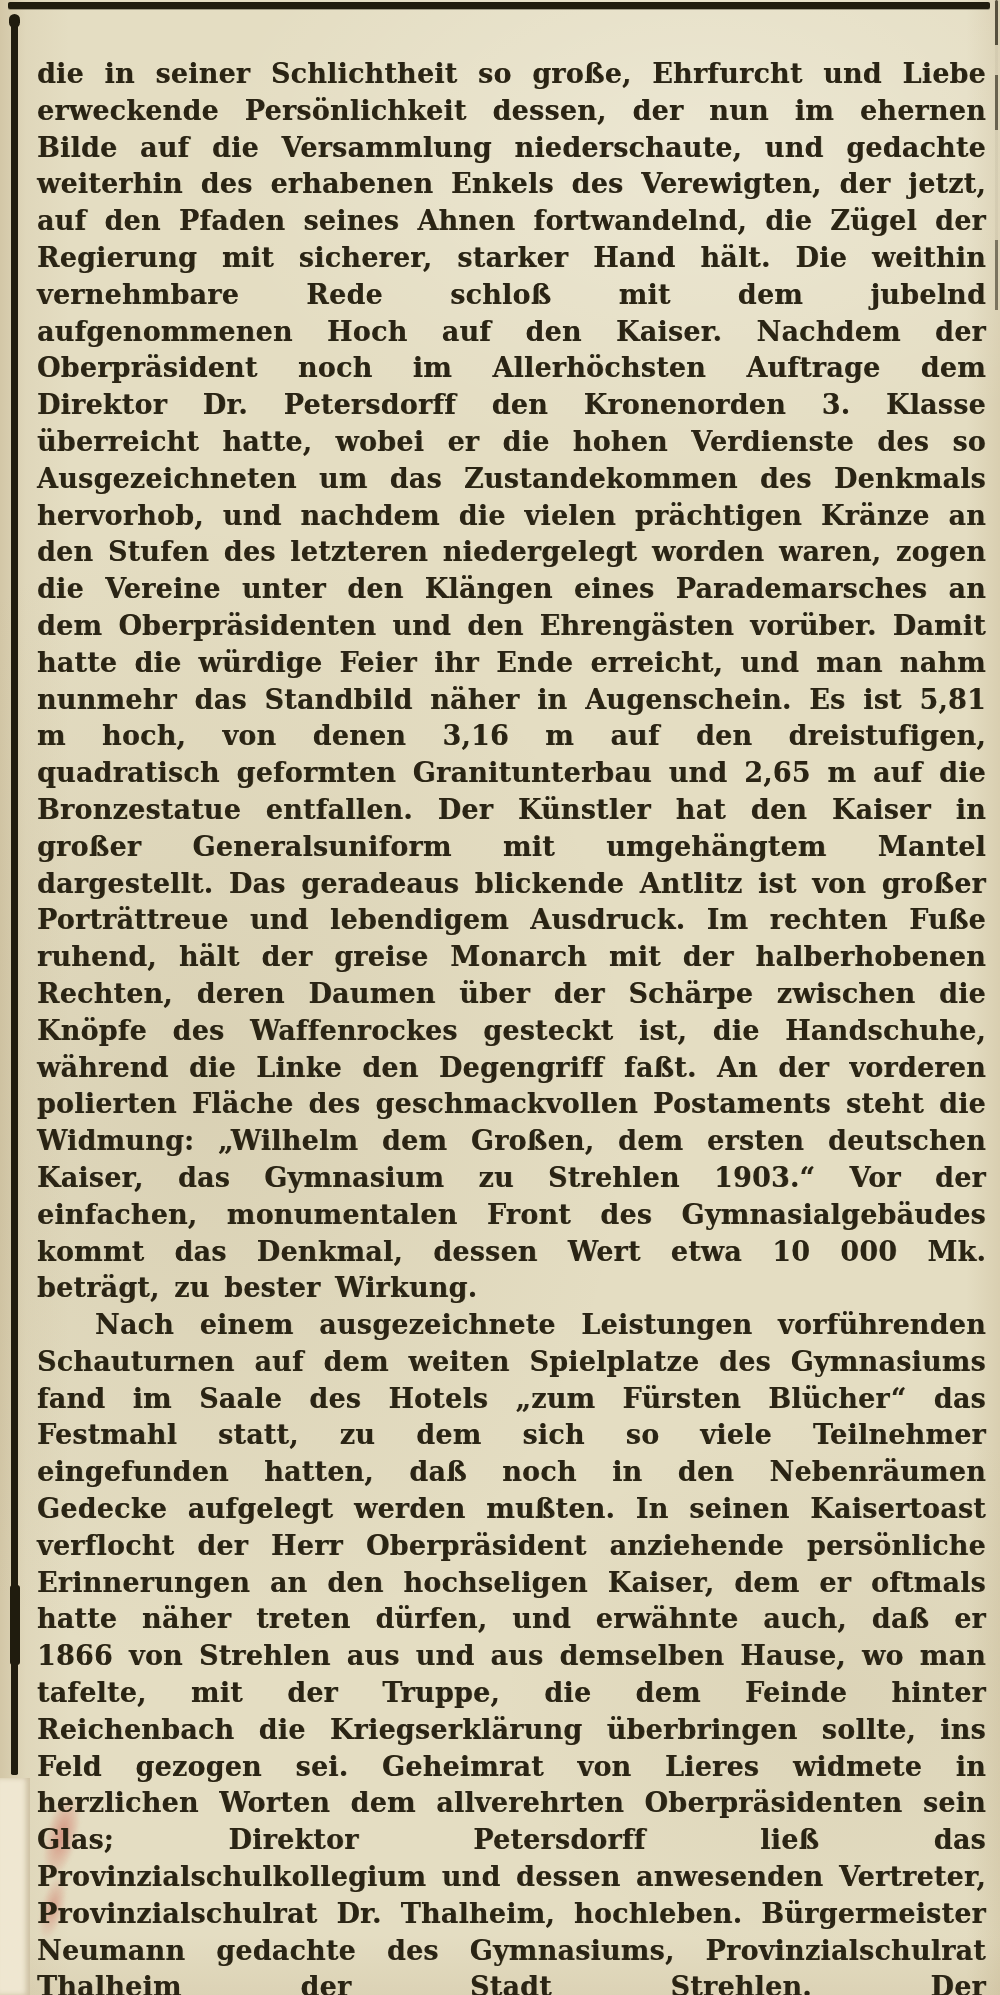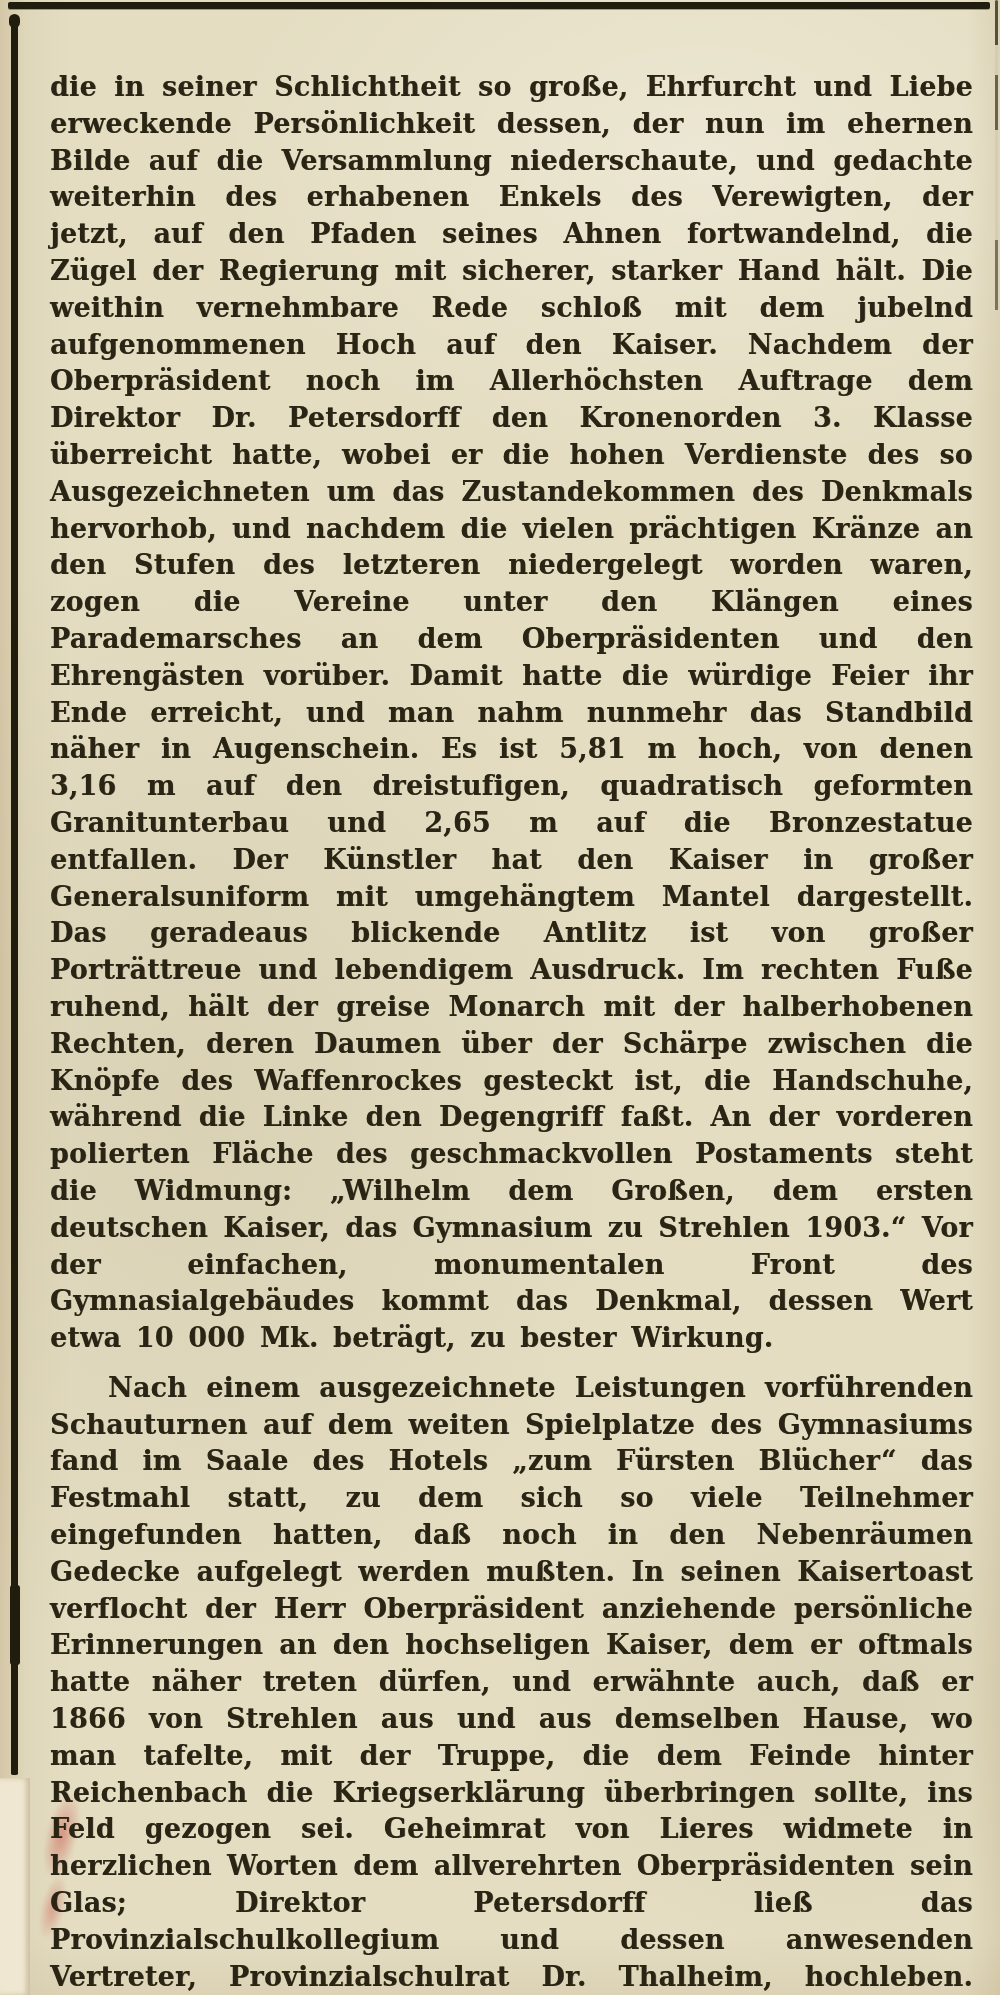--- a/index.html
+++ b/index.html
@@ -72,21 +72,21 @@
     color: var(--ink);
     font-family: "DejaVu Serif", "Liberation Serif", serif;
     font-weight: 700;
     font-size: 27px;
     line-height: 36.8px;
     text-align: justify;
     word-spacing: 5px;
     letter-spacing: 0.2px;
     text-shadow: 0.4px 0.4px 0 rgba(42,36,20,0.45);
   }
-  .para { margin: 13px; padding: 0; }
+  .para { margin: 0; padding: 0; }
   .para.indent { text-indent: 58px; }
 </style>
 </head>
 <body>
 
 <div class="scan">
   <div class="rule-top"></div>
   <div class="rule-left"></div>
   <div class="rule-right"></div>
   <div class="backing-strip"></div>

